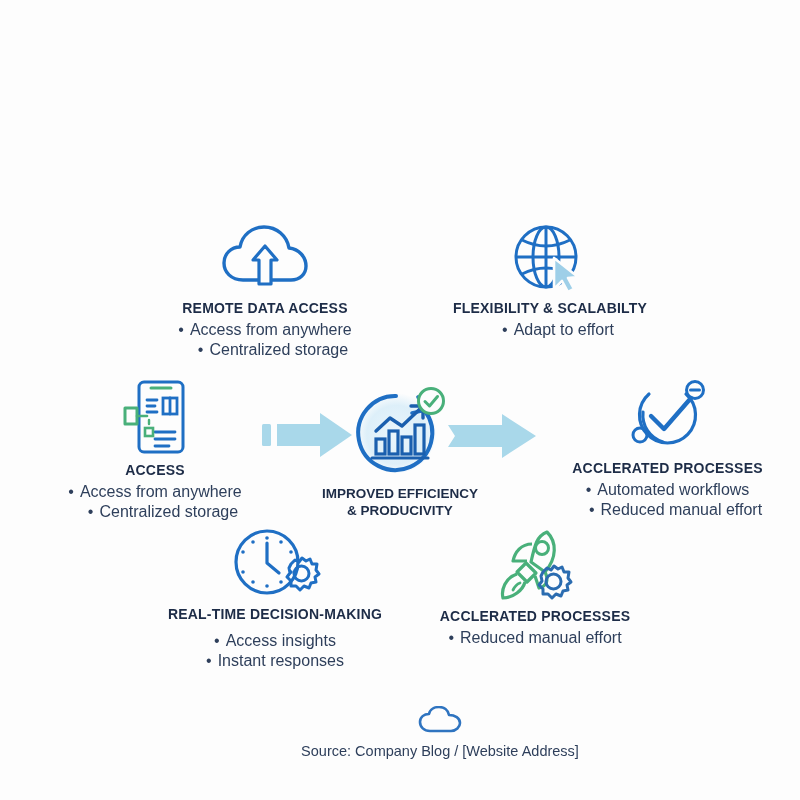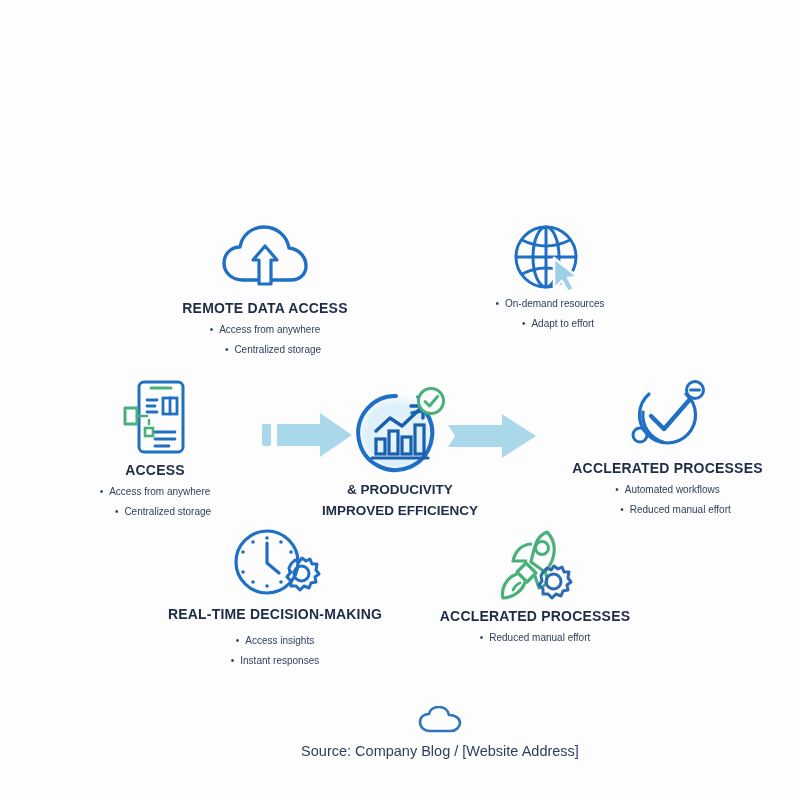--- a/index.html
+++ b/index.html
@@ -63,21 +63,21 @@
     color: #1d2c47;
     margin: 6px 0 4px 0;
     white-space: nowrap;
   }
   .cluster .bullets {
     list-style: none;
     margin: 0;
     padding: 0;
   }
   .cluster .bullets li {
-    font-size: 10px;
+    font-size: 16px;
     line-height: 20px;
     color: #2e3f5b;
     white-space: nowrap;
     text-align: center;
   }
   .cluster .bullets li::before {
     content: "\2022";
     margin-right: 6px;
   }
   .bullets li.indent-1 { padding-left: 16px; }
@@ -146,22 +146,22 @@
           <circle cx="39" cy="35" r="30"></circle>
           <ellipse cx="39" cy="35" rx="13" ry="30"></ellipse>
           <line x1="9" y1="35" x2="69" y2="35"></line>
           <line x1="39" y1="5" x2="39" y2="65"></line>
           <path d="M15 18 Q39 30 63 18"></path>
           <path d="M15 52 Q39 40 63 52"></path>
         </g>
         <path d="M47 36 L47 67 L55 59 L61 70 L67 67 L61 56 L71 55 Z" fill="#9ecfe8" stroke="#fdfdfd" stroke-width="2.6" stroke-linejoin="round"></path>
       </svg>
     </span>
-    <ul class="bullets">
-      <li>On-demand resources</li>
+    <div class="cluster-title">FLEXIBILITY &amp; SCALABILTY</div>
+    <ul class="bullets">
       <li class="indent-1">Adapt to effort</li>
     </ul>
   </div>
 
   <div class="cluster" id="c-hadre" style="left:45px; top:378px; width:220px;">
     <span class="icon-wrap">
       <svg width="68" height="78" viewBox="0 0 68 78">
         <rect x="18" y="4" width="44" height="70" rx="5" fill="none" stroke="#1f6fc4" stroke-width="3"></rect>
         <line x1="30" y1="10" x2="50" y2="10" stroke="#49b07a" stroke-width="3" stroke-linecap="round"></line>
         <path d="M4 30 L16 30 L16 46 L4 46 Z" fill="none" stroke="#49b07a" stroke-width="3" stroke-linejoin="round"></path>
@@ -211,22 +211,22 @@
         </g>
         <line x1="20" y1="73" x2="76" y2="73" stroke="#1a5fae" stroke-width="3.2" stroke-linecap="round"></line>
         <path d="M24 46 L38 33 L50 41 L70 22" fill="none" stroke="#1a5fae" stroke-width="3.4" stroke-linejoin="round" stroke-linecap="round"></path>
         <path d="M59 21 L71 21 L71 33" fill="none" stroke="#1a5fae" stroke-width="3.4" stroke-linejoin="round" stroke-linecap="round"></path>
         <g>
           <circle cx="79" cy="16" r="12.5" fill="#fdfdfd" stroke="#49b07a" stroke-width="3"></circle>
           <path d="M73 16.5 L77.5 21 L85.5 11.5" fill="none" stroke="#49b07a" stroke-width="3" stroke-linecap="round" stroke-linejoin="round"></path>
         </g>
       </svg>
     </span>
+    <div class="center-title">IMPROVED EFFICIENCY</div>
     <div class="center-title" style="margin-top:0">&amp; PRODUCIVITY</div>
-    <div class="center-title">IMPROVED EFFICIENCY</div>
   </div>
 
   <span class="arrow-right">
     <svg width="92" height="46" viewBox="0 0 92 46">
       <path d="M2 12 L56 12 L56 1 L90 23 L56 45 L56 34 L2 34 L9 23 Z" fill="#a9d8ea"></path>
     </svg>
   </span>
 
   <div class="cluster" id="c-accel-right" style="left:545px; top:378px; width:245px;">
     <span class="icon-wrap">

